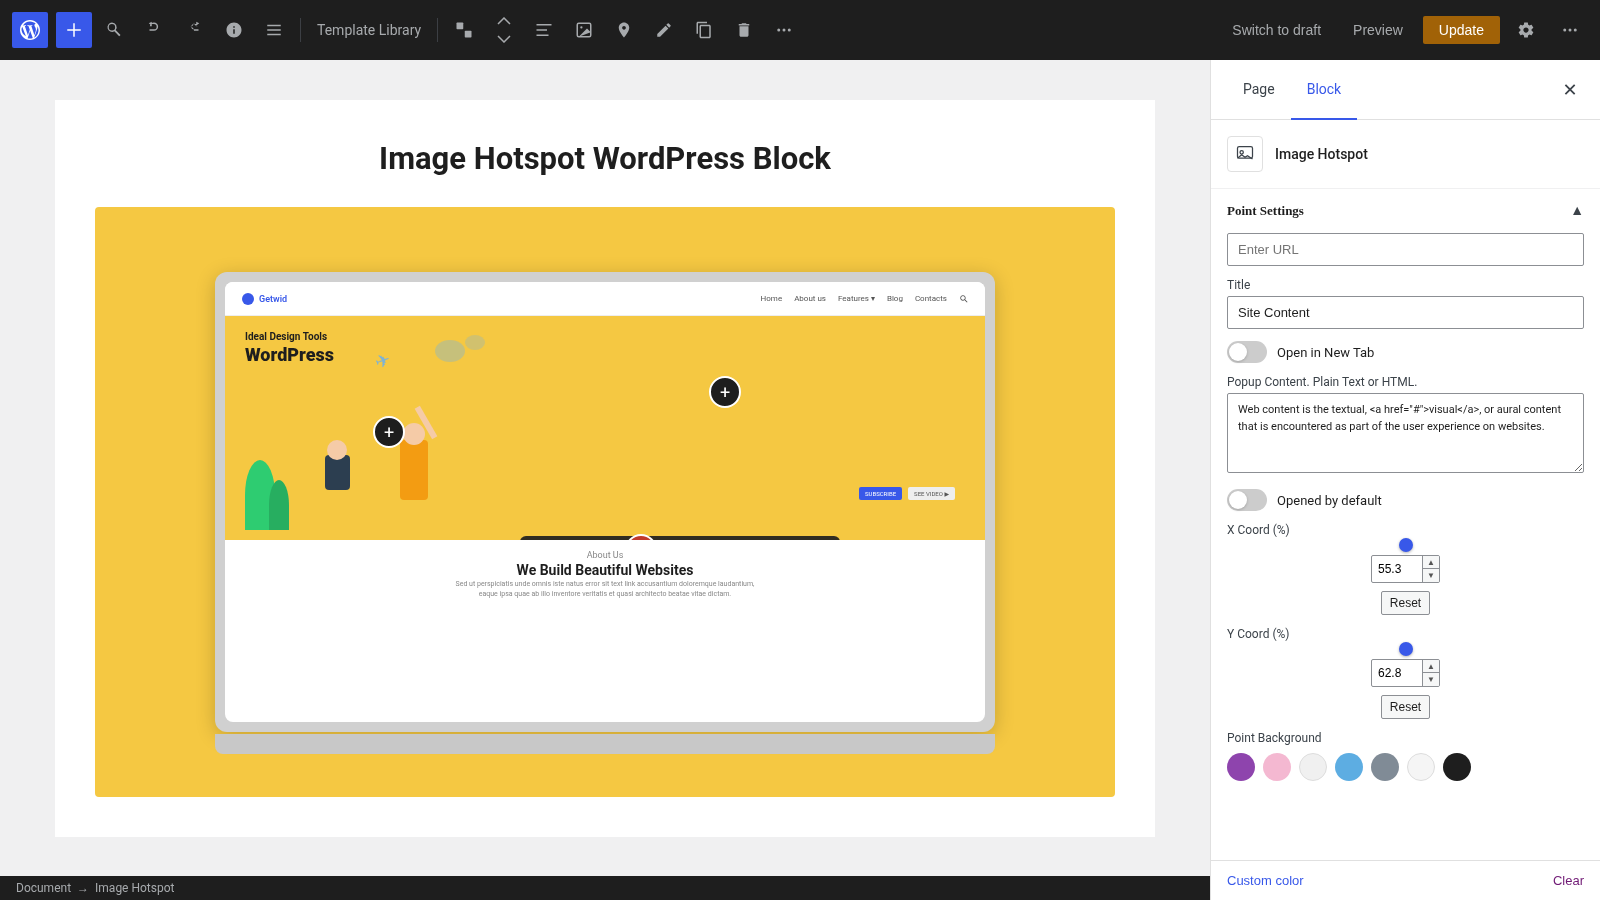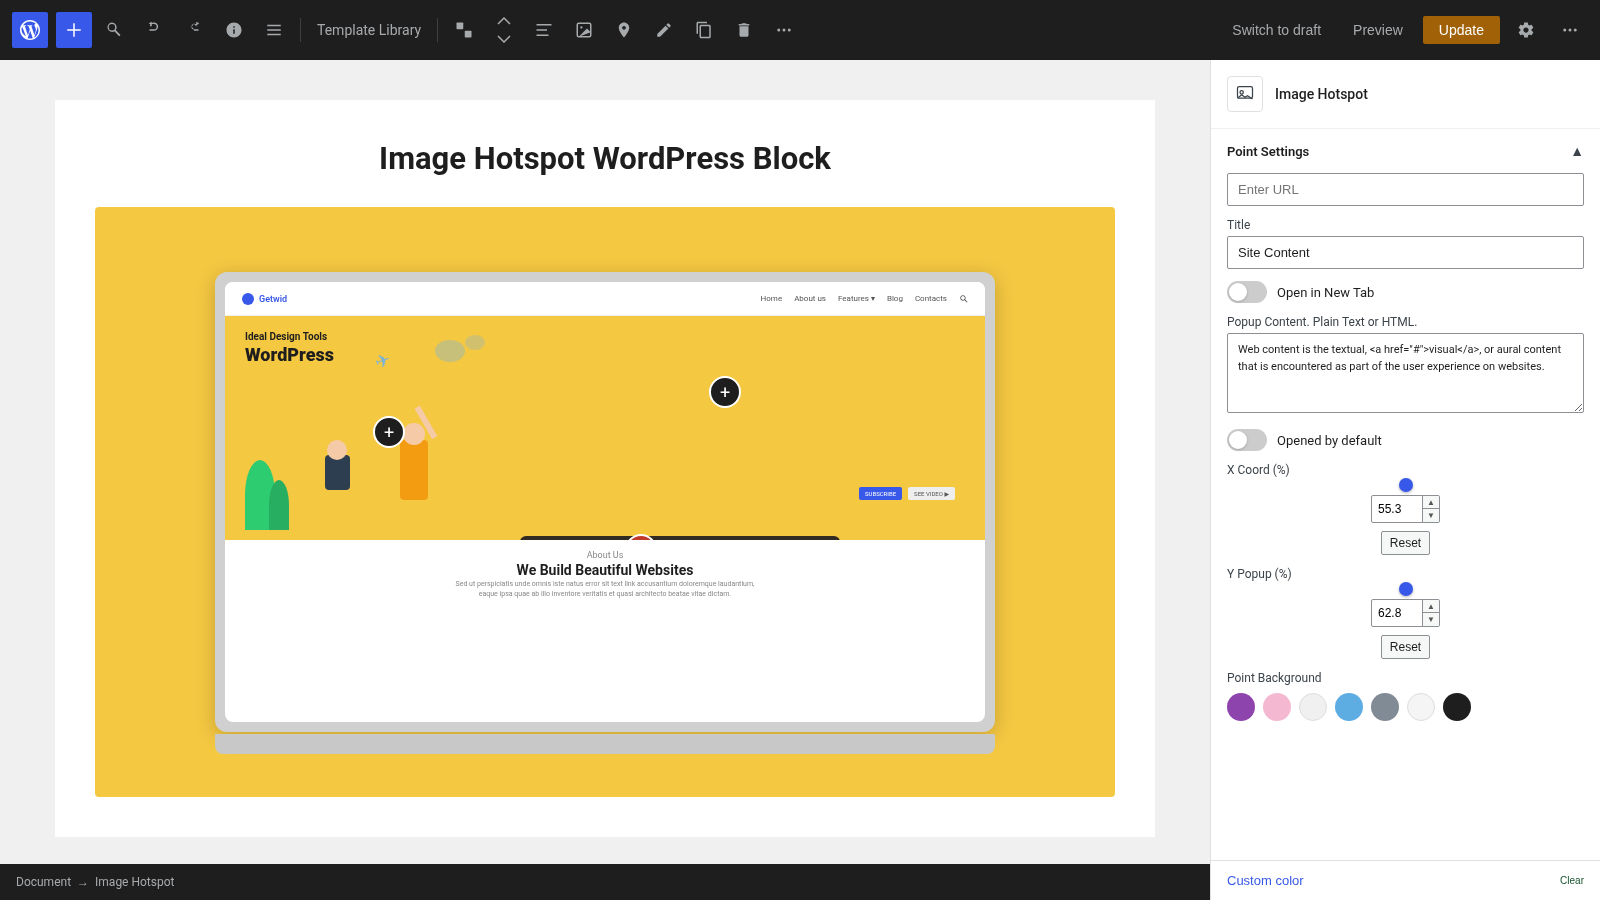--- a/index.html
+++ b/index.html
@@ -124,21 +124,21 @@
     .hotspot-btn {
       position: absolute; width: 32px; height: 32px; border-radius: 50%;
       background: #1e1e1e; border: 2px solid white;
       display: flex; align-items: center; justify-content: center;
       color: white; font-size: 18px; cursor: pointer; z-index: 11;
     }
     .hotspot-btn.active-red { background: #c0392b; border-color: white; }
 
     
     .breadcrumb-bar {
-      position: fixed; bottom: 0; left: 0; right: 390px; height: 36px;
+      position: fixed; bottom: 0; left: 0; right: 390px; height: 24px;
       background: #1e1e1e; display: flex; align-items: center; padding: 0 16px;
       font-size: 12px; color: #a7aaad; gap: 6px; z-index: 50;
     }
 
     
     .sidebar {
       width: 390px; background: white; border-left: 1px solid #e0e0e0;
       display: flex; flex-direction: column; overflow-y: auto; flex-shrink: 0;
     }
     .sidebar-header {
@@ -166,21 +166,21 @@
       display: flex; align-items: center; justify-content: center; color: #3c434a;
     }
     .block-icon-name { font-size: 14px; font-weight: 500; color: #1e1e1e; }
 
     
     .settings-section {
       padding: 0; flex: 1;
     }
     .section-header {
       display: flex; align-items: center; justify-content: space-between;
-      padding: 14px 16px; cursor: pointer;
+      padding: 14px 16px; cursor: pointer; font-family: Liberation Serif, serif;
     }
     .section-title { font-size: 13px; font-weight: 600; color: #1e1e1e; }
     .section-chevron { color: #3c434a; font-size: 14px; }
 
     .settings-fields { padding: 0 16px 16px; display: flex; flex-direction: column; gap: 12px; }
 
     .field-label { font-size: 12px; color: #3c434a; margin-bottom: 4px; }
     .field-input {
       width: 100%; border: 1px solid #8c8f94; border-radius: 2px;
       padding: 8px 10px; font-size: 13px; color: #1e1e1e; outline: none;
@@ -257,21 +257,21 @@
     
     .sidebar-footer {
       padding: 12px 16px; border-top: 1px solid #e0e0e0;
       display: flex; justify-content: space-between; align-items: center;
       margin-top: auto;
     }
     .custom-color-link {
       color: #3858e9; font-size: 13px; cursor: pointer; text-decoration: none; background: none; border: none;
     }
     .clear-link {
-      color: #14532d; font-size: 10px; cursor: pointer; text-decoration: none; background: none; border: none;
+      color: #701a75; font-size: 13px; cursor: pointer; text-decoration: none; background: none; border: none;
     }
 
     
     .icon-svg { width: 18px; height: 18px; fill: currentColor; }
   </style>
 </head>
 <body>
 
 <div class="toolbar">
   <div class="toolbar-wp-logo">
@@ -483,20 +483,27 @@
     </div>
 
     <div class="breadcrumb-bar">
       <span>Document</span>
       <span>→</span>
       <span>Image Hotspot</span>
     </div>
   </div>
 
   <div class="sidebar">
+    <div class="sidebar-header">
+      <div class="sidebar-tabs">
+        <div class="sidebar-tab">Page</div>
+        <div class="sidebar-tab active">Block</div>
+      </div>
+      <button class="sidebar-close-btn">✕</button>
+    </div>
 
     <div class="block-icon-row">
       <div class="block-icon-box">
         <svg width="20" height="20" viewBox="0 0 24 24" fill="none" stroke="#3c434a" stroke-width="1.5">
           <rect x="3" y="3" width="18" height="14" rx="2"></rect>
           <circle cx="8" cy="10" r="2"></circle>
           <path d="M3 17l5-4 4 3 3-2 6 4"></path>
         </svg>
       </div>
       <span class="block-icon-name">Image Hotspot</span>
@@ -549,21 +556,21 @@
               <div class="coord-spinners">
                 <button class="coord-spinner-btn">▲</button>
                 <button class="coord-spinner-btn">▼</button>
               </div>
             </div>
             <button class="coord-reset-btn">Reset</button>
           </div>
         </div>
 
         <div class="coord-row">
-          <div class="coord-label">Y Popup (%)</div>
+          <div class="coord-label">Y Coord (%)</div>
           <div class="coord-controls">
             <div class="coord-slider" style="position:relative">
               <div class="coord-slider-track" style="width:62.85%"></div>
               <div class="coord-slider-thumb" style="left:calc(62.85% - 7px)"></div>
             </div>
             <div class="coord-input-wrap">
               <input class="coord-input" type="number" value="62.85" style="">
               <div class="coord-spinners">
                 <button class="coord-spinner-btn">▲</button>
                 <button class="coord-spinner-btn">▼</button>

